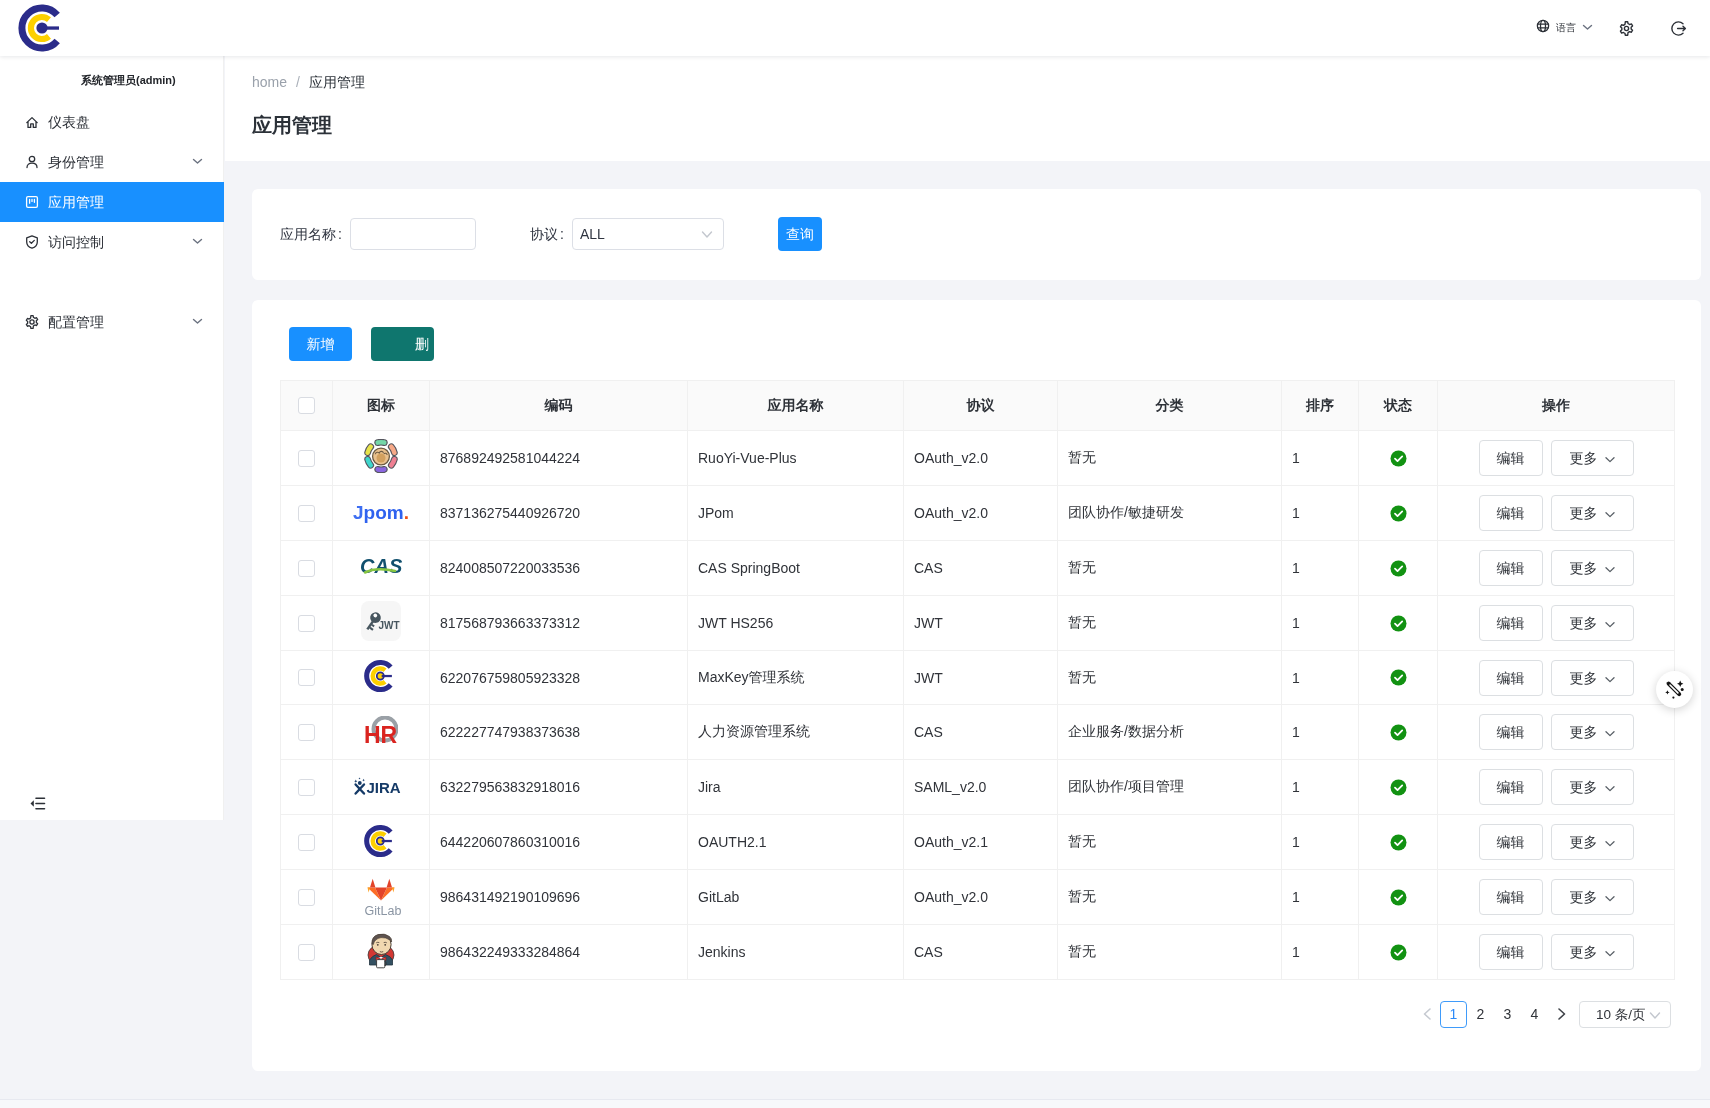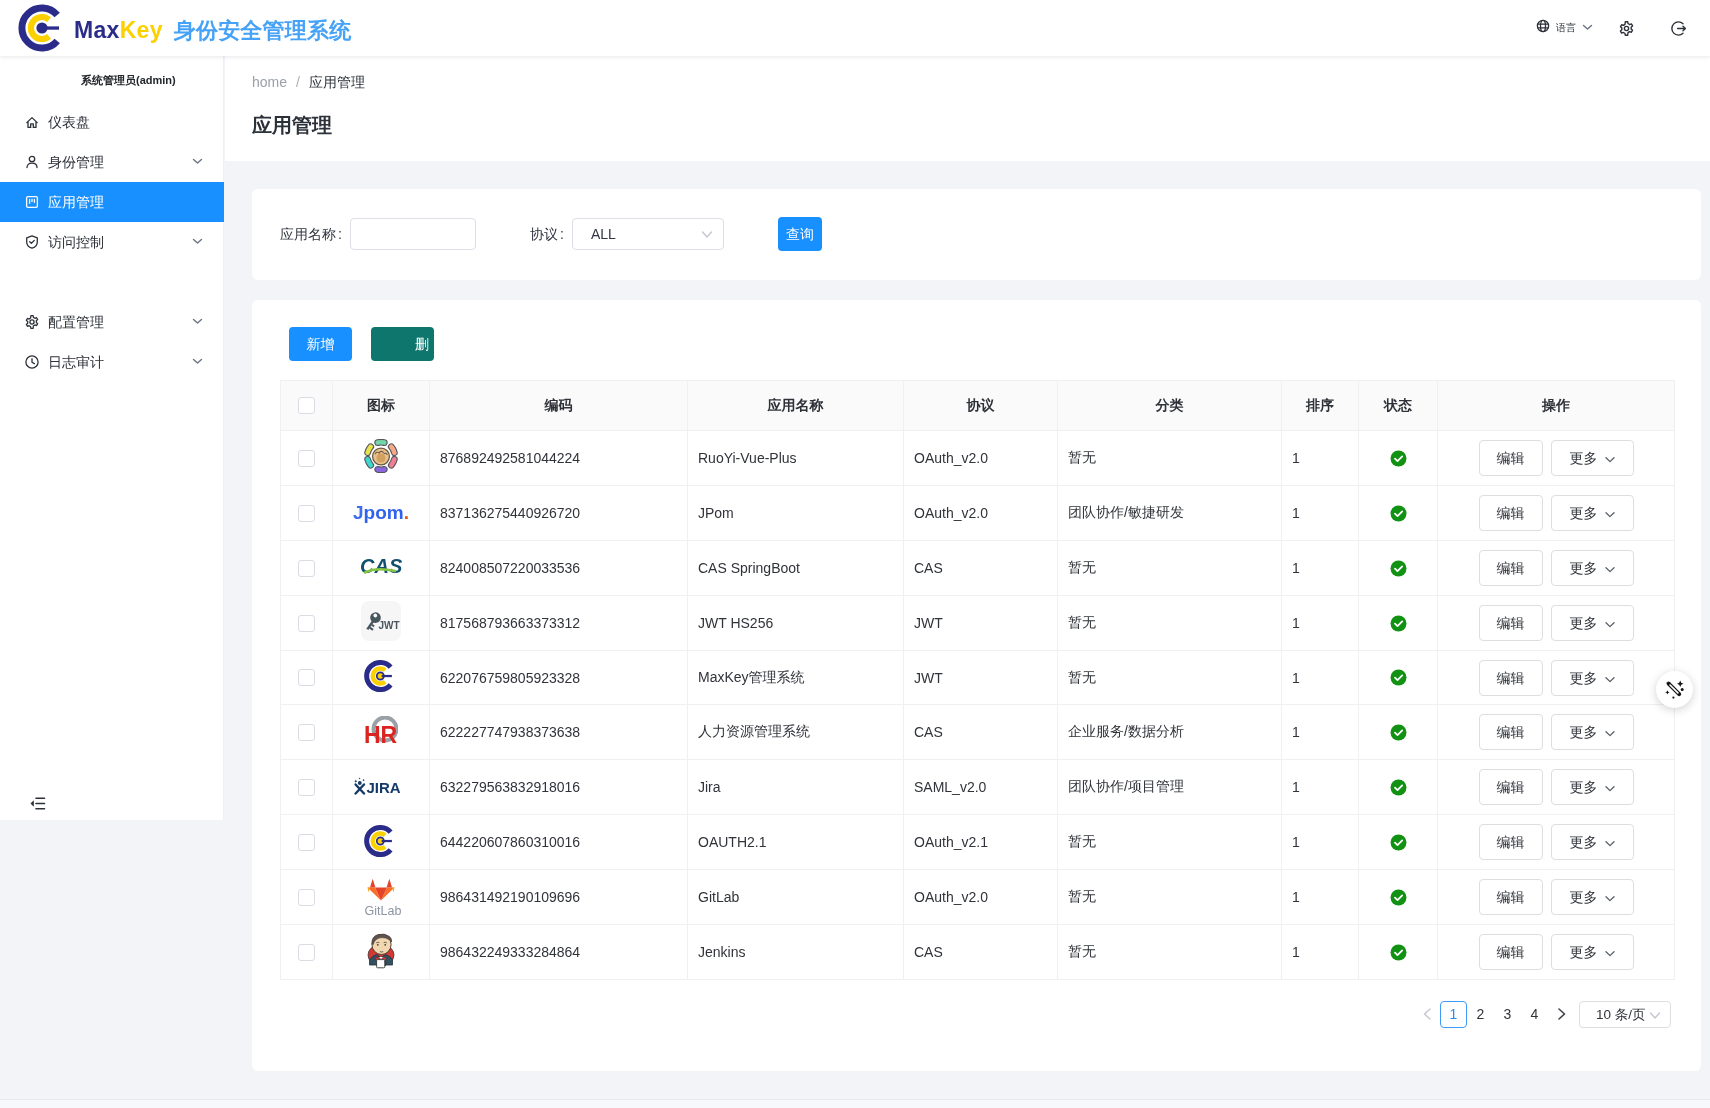--- a/index.html
+++ b/index.html
@@ -60,21 +60,20 @@
 </head>
 <body>
 
 <div id="header">
   <div class="abs" style="left:18px;top:3px;"><svg width="50" height="50" viewBox="0 0 50 50" xmlns="http://www.w3.org/2000/svg">
         <path d="M39.2 37.9 A20 20 0 1 1 39.2 12.1" fill="none" stroke="#2b2c8a" stroke-width="7"></path>
         <path d="M31.0 33.4 A11 11 0 1 1 31.0 16.6" fill="none" stroke="#fdd000" stroke-width="6.2"></path>
         <circle cx="24" cy="25" r="5.6" fill="#2b2c8a"></circle>
         <rect x="24" y="23.4" width="17" height="3.3" fill="#2b2c8a"></rect>
       </svg></div>
-  <div id="brand"><span class="mx">Max</span><span class="ky">Key</span><span class="sub">身份安全管理系统</span></div>
   <div id="lang" style="left:1536px;"><span style="vertical-align:-2px;margin-right:6px;"><svg width="14" height="14" viewBox="0 0 14 14" xmlns="http://www.w3.org/2000/svg">
           <circle cx="7" cy="7" r="5.6" fill="none" stroke="#2c3037" stroke-width="1.3" stroke-linejoin="round" stroke-linecap="round"></circle>
           <ellipse cx="7" cy="7" rx="2.5" ry="5.6" fill="none" stroke="#2c3037" stroke-width="1.3" stroke-linejoin="round" stroke-linecap="round"></ellipse>
           <path d="M1.6 5.2 H12.4 M1.6 8.8 H12.4" fill="none" stroke="#2c3037" stroke-width="1.3" stroke-linejoin="round" stroke-linecap="round"></path>
         </svg></span>语言<span style="margin-left:6px;"><svg width="11" height="7" viewBox="0 0 11 7" xmlns="http://www.w3.org/2000/svg">
           <path d="M1.5 1.5 L5.5 5 L9.5 1.5" fill="none" stroke="#6b7280" stroke-width="1.4" stroke-linecap="round" stroke-linejoin="round"></path>
         </svg></span></div>
   <div class="hicon" style="left:1618px;top:20px;"><svg width="17" height="17" viewBox="0 0 17 17" xmlns="http://www.w3.org/2000/svg">
         <path d="M7.3 1.8 h2.4 l.35 1.85 a5.2 5.2 0 0 1 1.54.9 l1.8-.62 1.16 2.02 -1.43 1.24 a5.3 5.3 0 0 1 0 1.78 l1.43 1.24 -1.16 2.02 -1.8-.62 a5.2 5.2 0 0 1-1.54.9 L9.7 15.2 H7.3 l-.35-1.85 a5.2 5.2 0 0 1-1.54-.9 l-1.8.62 -1.16-2.02 1.43-1.24 a5.3 5.3 0 0 1 0-1.78 L2.45 6.79 l1.16-2.02 1.8.62 a5.2 5.2 0 0 1 1.54-.9 Z" fill="none" stroke="#2c3037" stroke-width="1.4" stroke-linejoin="round"></path>
         <circle cx="8.5" cy="8.5" r="2.1" fill="none" stroke="#2c3037" stroke-width="1.4"></circle>
@@ -123,46 +122,36 @@
 <div class="mitem" style="top:246px">
       <svg width="16" height="16" viewBox="0 0 16 16" xmlns="http://www.w3.org/2000/svg">
         <path d="M6.9 1.7 h2.2 l.33 1.75 a4.9 4.9 0 0 1 1.45.84 l1.69-.58 1.1 1.9 -1.35 1.17 a5 5 0 0 1 0 1.68 l1.35 1.17 -1.1 1.9 -1.69-.58 a4.9 4.9 0 0 1-1.45.84 L9.1 14.3 H6.9 l-.33-1.75 a4.9 4.9 0 0 1-1.45-.84 l-1.69.58 -1.1-1.9 1.35-1.17 a5 5 0 0 1 0-1.68 L2.33 6.37 l1.1-1.9 1.69.58 a4.9 4.9 0 0 1 1.45-.84 Z" fill="none" stroke="#2c3037" stroke-width="1.3" stroke-linejoin="round" stroke-linecap="round"></path>
         <circle cx="8" cy="8" r="2.1" fill="none" stroke="#2c3037" stroke-width="1.3" stroke-linejoin="round" stroke-linecap="round"></circle>
       </svg>
       <span class="lbl">配置管理</span>
       <span class="chev"><svg width="11" height="7" viewBox="0 0 11 7" xmlns="http://www.w3.org/2000/svg">
           <path d="M1.5 1.5 L5.5 5 L9.5 1.5" fill="none" stroke="#6b7280" stroke-width="1.4" stroke-linecap="round" stroke-linejoin="round"></path>
         </svg></span>
     </div>
-<div class="mitem" style="top:286px">
-      <svg width="16" height="16" viewBox="0 0 16 16" xmlns="http://www.w3.org/2000/svg">
-        <circle cx="8" cy="8" r="6.1" fill="none" stroke="#2c3037" stroke-width="1.3" stroke-linejoin="round" stroke-linecap="round"></circle>
-        <path d="M8 4.6 V8.2 L10.4 9.6" fill="none" stroke="#2c3037" stroke-width="1.3" stroke-linejoin="round" stroke-linecap="round"></path>
-      </svg>
-      <span class="lbl">日志审计</span>
-      <span class="chev"><svg width="11" height="7" viewBox="0 0 11 7" xmlns="http://www.w3.org/2000/svg">
-          <path d="M1.5 1.5 L5.5 5 L9.5 1.5" fill="none" stroke="#6b7280" stroke-width="1.4" stroke-linecap="round" stroke-linejoin="round"></path>
-        </svg></span>
-    </div>
   <div class="abs" style="left:29px;top:739px;"><svg width="17" height="17" viewBox="0 0 17 17" xmlns="http://www.w3.org/2000/svg">
         <path d="M7 3.2 H15.5 M7 8.5 H15.5 M7 13.8 H15.5" fill="none" stroke="#2c3037" stroke-width="1.6" stroke-linecap="round"></path>
         <path d="M4.8 5.2 L1.5 8.5 L4.8 11.8 Z" fill="#2c3037"></path>
       </svg></div>
 </div>
 
 <div id="titlebar">
   <div id="crumbs">home<span class="sep">/</span><span class="cur">应用管理</span></div>
   <div id="ptitle">应用管理</div>
 </div>
 
 <div class="card" id="fcard">
   <div class="flabel" style="left:28px;">应用名称<span style="margin-left:2px;">:</span></div>
   <div class="finput" style="left:98px;width:126px;"></div>
   <div class="flabel" style="left:278px;">协议<span style="margin-left:2px;">:</span></div>
-  <div class="finput" style="left:320px;width:152px;line-height:30px;font-size:14px;color:#2f3440;padding-left:18px;">ALL<span style="position:absolute;right:10px;top:12px;line-height:0;"><svg width="12" height="8" viewBox="0 0 12 8" xmlns="http://www.w3.org/2000/svg">
+  <div class="finput" style="left:320px;width:152px;line-height:30px;font-size:14px;color:#2f3440;padding-left:7px;">ALL<span style="position:absolute;right:10px;top:12px;line-height:0;"><svg width="12" height="8" viewBox="0 0 12 8" xmlns="http://www.w3.org/2000/svg">
           <path d="M1.5 1 L6 6 L10.5 1" fill="none" stroke="#c3c7ce" stroke-width="1.4" stroke-linecap="round" stroke-linejoin="round"></path>
         </svg></span></div>
   <div class="btn" id="qbtn">查询</div>
 </div>
 
 <div class="card" id="tcard">
   <div class="btn" id="addbtn">新增</div>
   <div class="btn" id="delbtn">删除</div>
   <table id="tbl">
     <colgroup>

